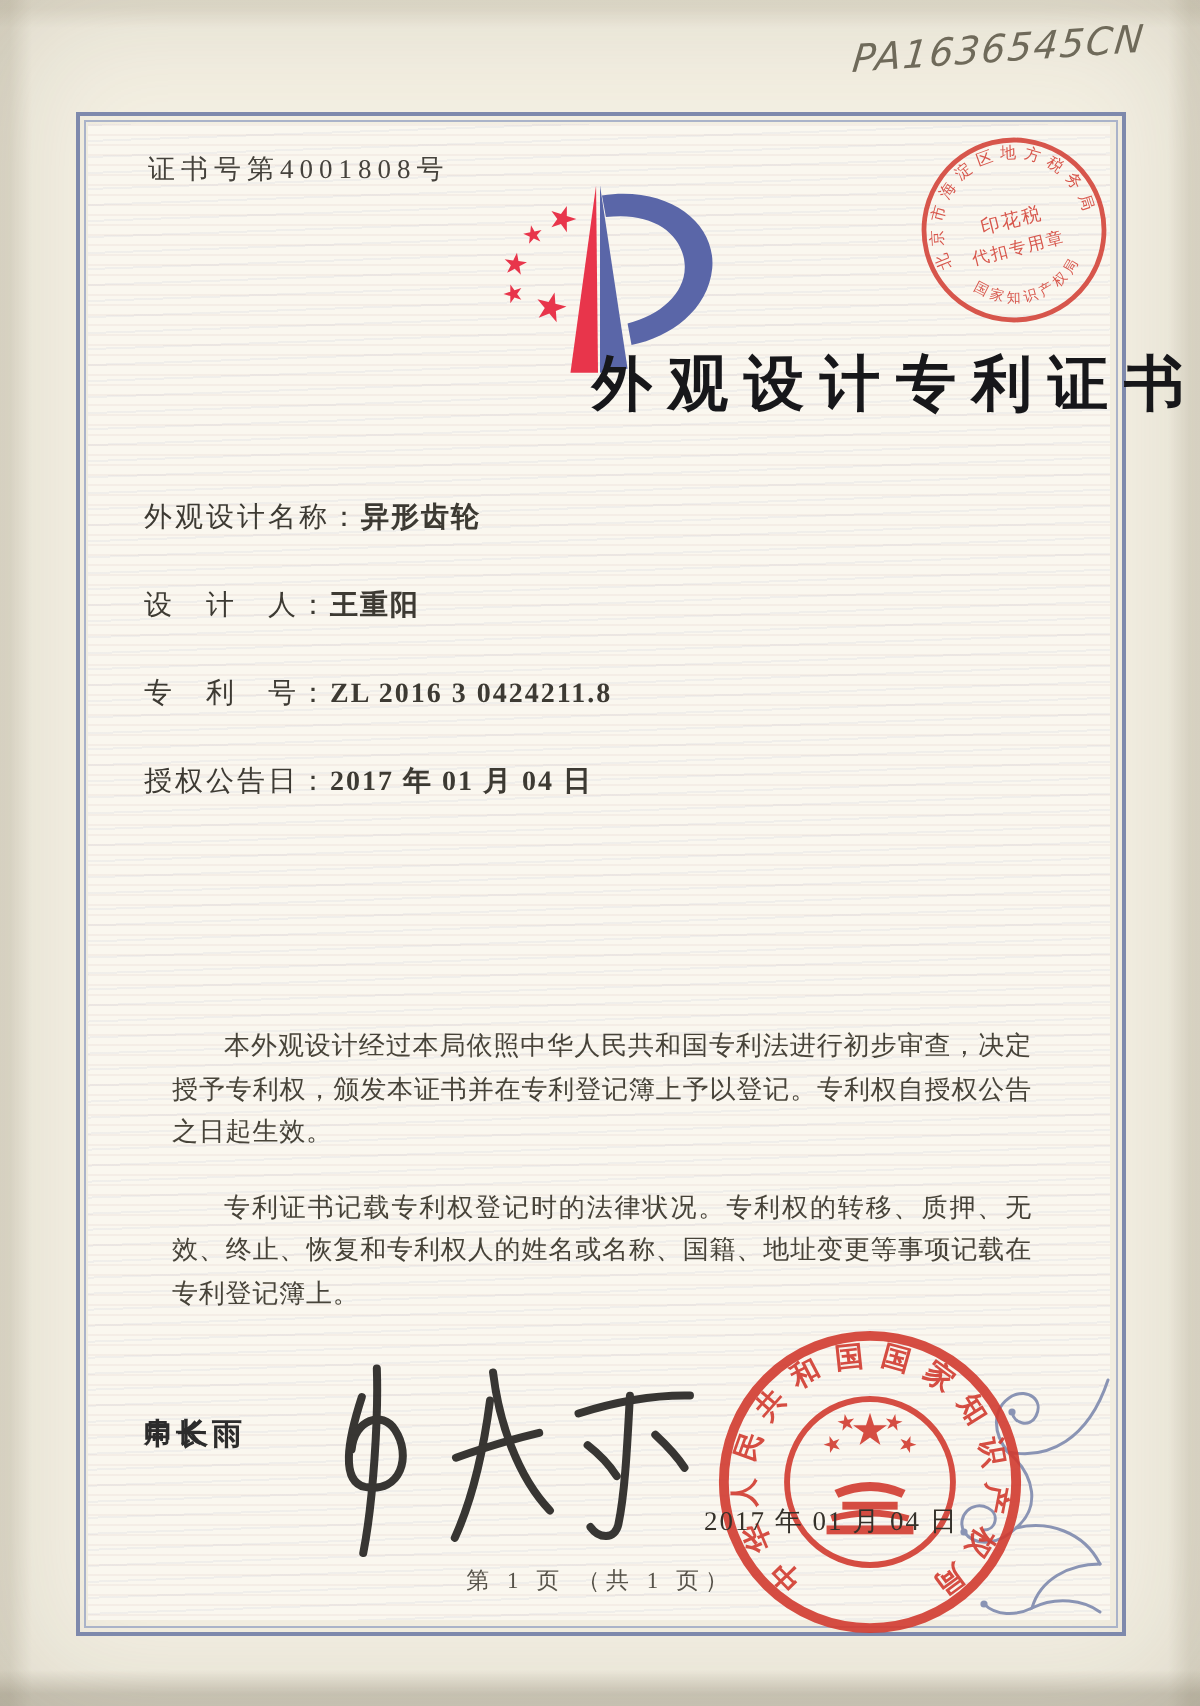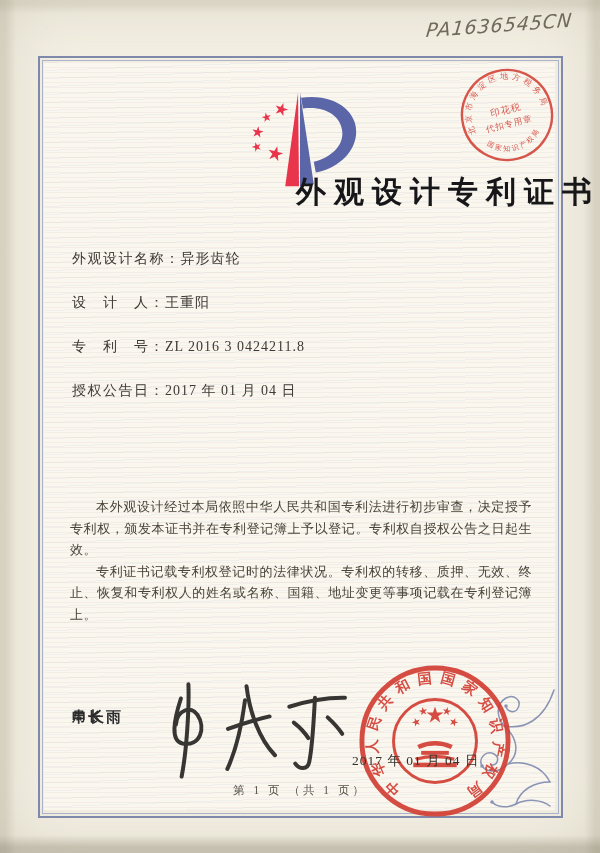--- a/index.html
+++ b/index.html
@@ -40,24 +40,24 @@
     font-size:13.5px;color:#45423c;letter-spacing:3px;
   }
   .logo{position:absolute;left:236px;top:88px;z-index:2;}
   .title{
     position:absolute;left:0;top:172px;width:600px;text-align:right;z-index:2;
     font-size:30px;font-weight:700;letter-spacing:8px;color:#17171a;
   }
   .fields{position:absolute;left:72px;top:250px;width:460px;z-index:2;}
   .field{height:20px;margin-bottom:24px;font-size:14px;color:#3d3a33;}
   .field .lbl{letter-spacing:1.5px;}
-  .field .val{letter-spacing:1px;}
+  .field .val{letter-spacing:1px;font-weight:bold;}
   .body-text{position:absolute;left:70px;top:496px;width:462px;z-index:2;}
   .body-text p{
-    margin:0;text-indent:2em;text-align:justify;
+    margin:16px;text-indent:2em;text-align:justify;
     font-size:13px;line-height:21.5px;letter-spacing:.4px;color:#474339;
   }
   .director-label{
     position:absolute;left:72px;top:708px;z-index:2;
     font-family:"Liberation Sans","DejaVu Sans",sans-serif;
     font-size:13px;font-weight:600;letter-spacing:3px;color:#2c2c2c;
   }
   .director-name{
     position:absolute;left:72px;top:708px;z-index:2;
     font-family:"Liberation Sans","DejaVu Sans",sans-serif;
@@ -81,20 +81,21 @@
 
 <div class="page">
 
   <div class="frame">
     <div class="frame-inner"></div>
   </div>
   <div class="guilloche"></div>
 
   <div class="annotation">PA1636545CN</div>
 
+  <div class="cert-no">证书号第4001808号</div>
 
   <svg class="tax-stamp" width="110" height="110" viewBox="0 0 110 110">
     <g fill="#d23b30" stroke="none">
       <circle cx="55" cy="55" r="45" fill="none" stroke="#d23b30" stroke-width="2.4"></circle>
       <defs>
         <path id="taxTopArc" d="M 21.2,67.3 A 36,36 0 1 1 88.8,67.3" fill="none"></path>
         <path id="taxBottomArc" d="M 27.4,78.1 A 36,36 0 0 0 82.6,78.1" fill="none"></path>
       </defs>
       <text font-size="8" letter-spacing="3.5" fill="#d23b30">
         <textPath href="#taxTopArc" startOffset="2">北京市海淀区地方税务局</textPath>

